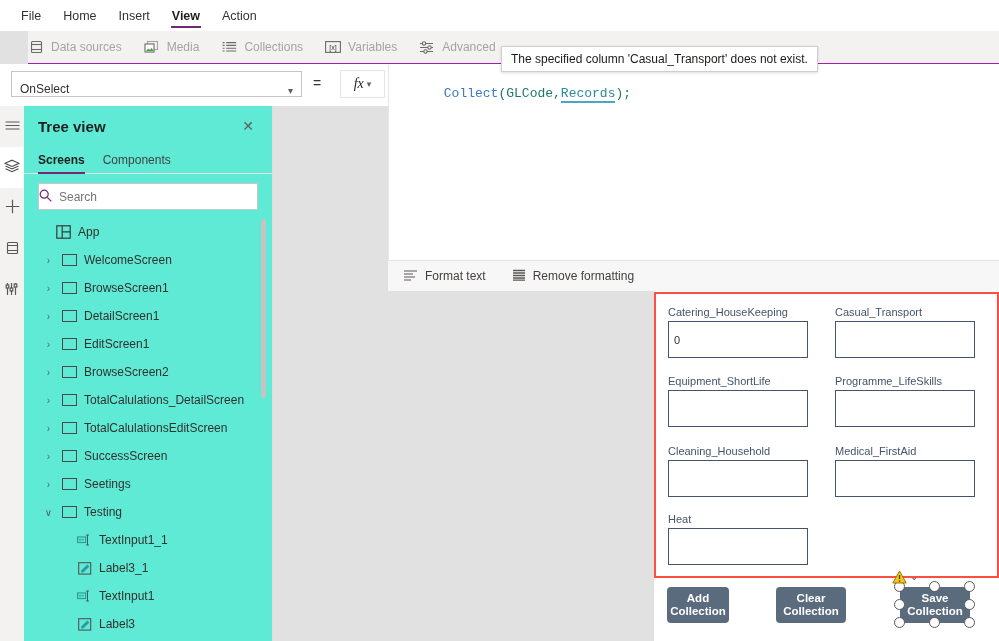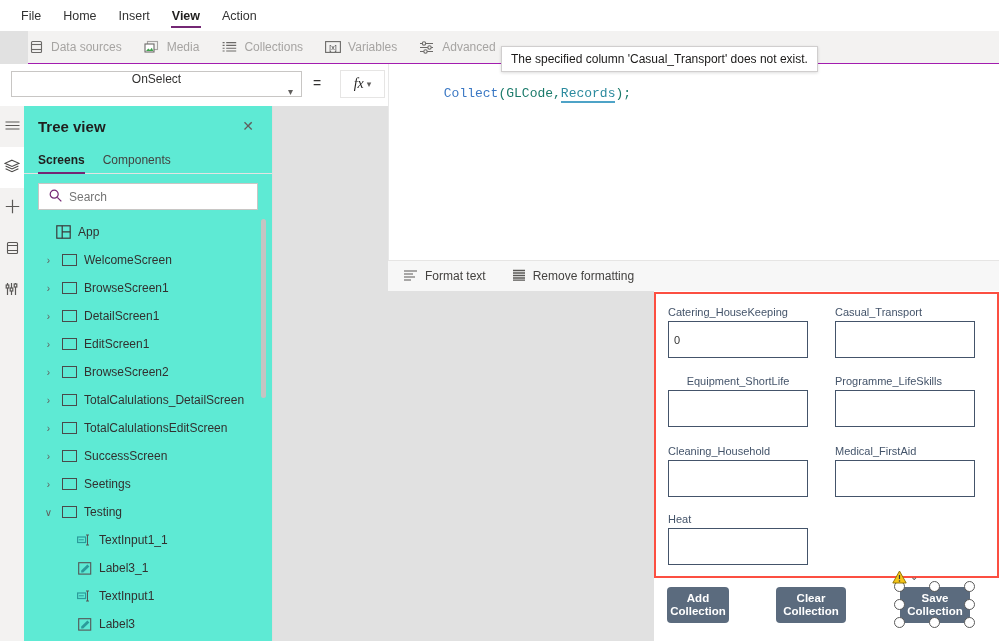--- a/index.html
+++ b/index.html
@@ -77,23 +77,23 @@
   .fbar {
     position: absolute; left: 0; top: 64px;
     width: 999px; height: 42px;
     background: #ffffff;
   }
   .prop-select {
     position: absolute; left: 11px; top: 7px;
     width: 291px; height: 26px;
     border: 1px solid #c8c6c4;
     background: #ffffff;
-    display: flex; align-items: center;
+    display: flex; align-items: flex-end;
     padding: 0 8px;
-    font-size: 12px; color: #323130; flex-direction: column;
+    font-size: 12px; color: #323130;
   }
   .prop-select .chev { margin-left: auto; font-size: 10px; color: #605e5c; }
   .eq-sign {
     position: absolute; left: 313px; top: 11px;
     font-size: 14px; color: #323130;
   }
   .fx-btn {
     position: absolute; left: 340px; top: 6px;
     width: 45px; height: 28px;
     border: 1px solid #e6e5e4;
@@ -190,21 +190,21 @@
     content: ""; position: absolute;
     left: 0; right: 0; bottom: 0;
     height: 2px; background: #742774;
   }
   .tv-searchwrap { padding: 9px 14px 6px 14px; }
   .tv-search {
     height: 27px;
     border: 1px solid #c8c6c4;
     background: #ffffff;
     display: flex; align-items: center;
-    padding: 0 10px; gap: 7px;
+    padding: 0 0; gap: 7px;
   }
   .tv-search .sicon { color: #742774; font-size: 12px; }
   .tv-search input {
     border: none; outline: none;
     font-size: 12px; color: #605e5c;
     font-family: "Liberation Sans", sans-serif;
     background: transparent;
     width: 100%;
   }
   .tv-list {
@@ -650,21 +650,21 @@
             <span>0</span>
           </div>
       </div>
       <div class="field" style="left:181px; top:15px; width:140px;">
         <div class="field-label">Casual_Transport</div>
         <div class="field-input" style="width:140px;">
             <span></span>
           </div>
       </div>
 
-      <div class="field" style="left:14px; top:84px; width:140px;text-align:center;">
+      <div class="field" style="left:14px; top:84px; width:140px;">
         <div class="field-label">Equipment_ShortLife</div>
         <div class="field-input" style="width:140px;">
             <span></span>
           </div>
       </div>
       <div class="field" style="left:181px; top:84px; width:140px;">
         <div class="field-label">Programme_LifeSkills</div>
         <div class="field-input" style="width:140px;">
             <span></span>
           </div>

